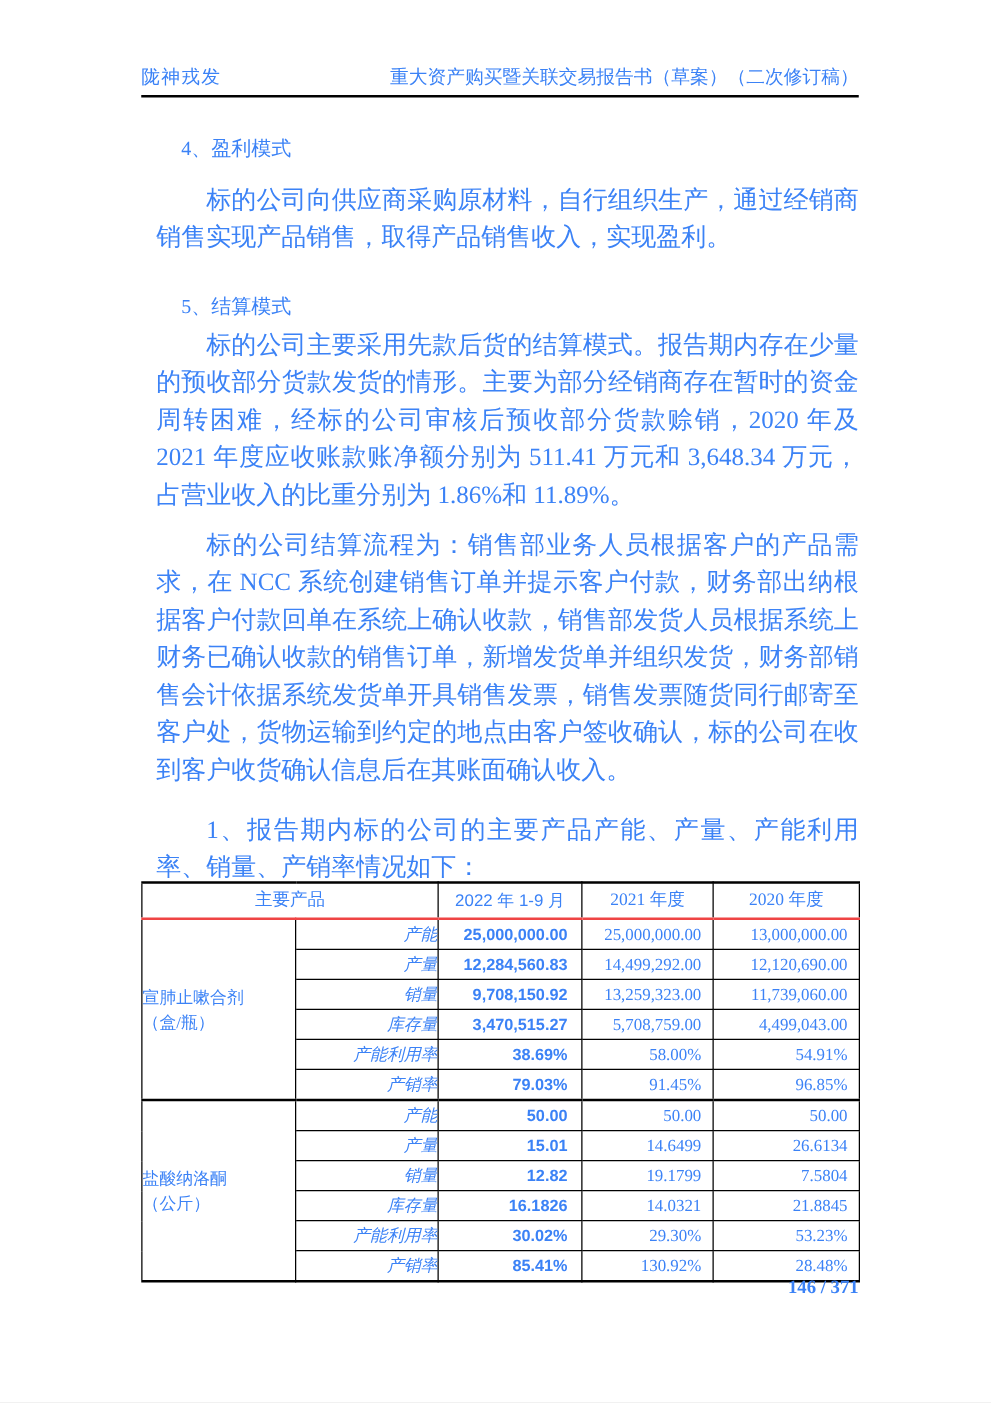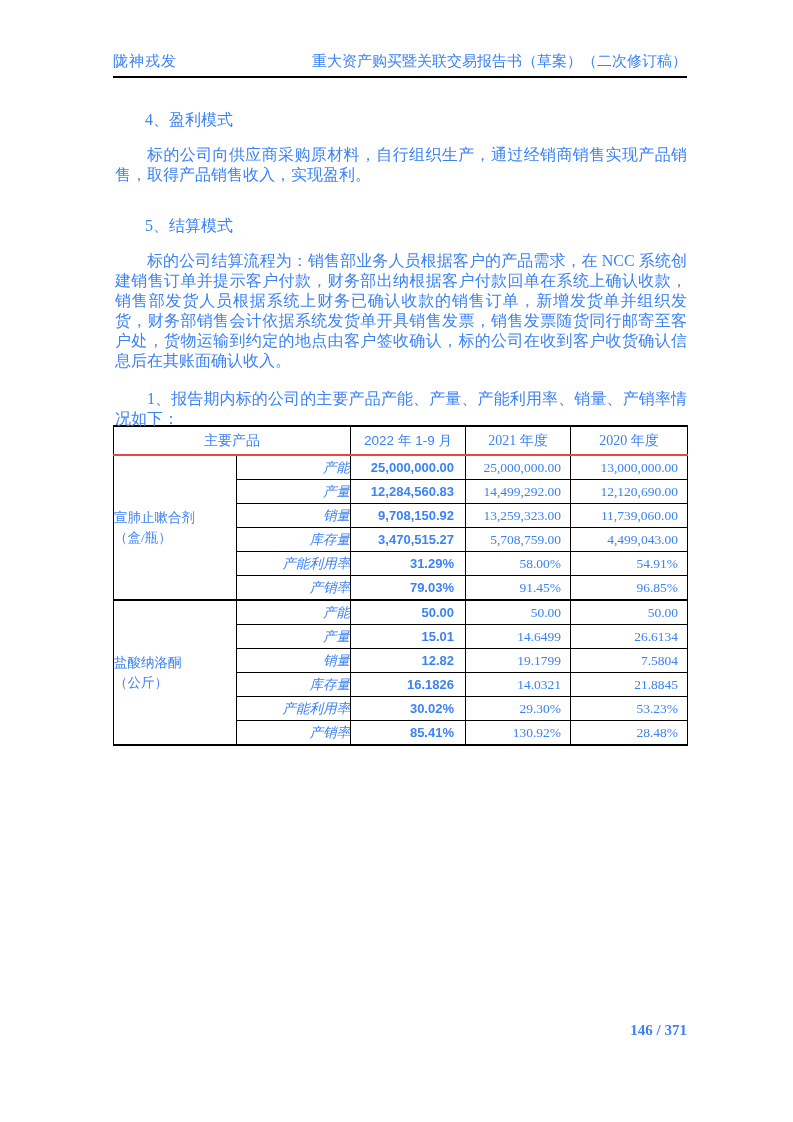--- a/index.html
+++ b/index.html
@@ -26,22 +26,22 @@
     position:absolute;top:93px;left:113px;width:574px;
   }
   .num-heading{
     margin:12px 0 0 0;
     font-size:16px;font-weight:normal;
     line-height:30px;
     text-indent:2em;
   }
   .num-heading.second{margin-top:26px;}
   .body-para{
-    margin:10px 0 0 2px;
-    font-size:16px;line-height:20px;
+    margin:10px 0 0 12px;
+    font-size:20px;line-height:30px;
     text-align:justify;text-justify:inter-ideograph;
     text-indent:2em;
   }
   .body-para.tight{margin-top:0;}
   .section-heading{
     margin:16px 0 0 0;
     font-size:17.5px;font-weight:bold;
     font-family:"Liberation Sans","DejaVu Sans",sans-serif;
     line-height:34px;
     letter-spacing:1px;
@@ -107,20 +107,21 @@
     <span class="hdr-left">陇神戎发</span>
     <span class="hdr-right">重大资产购买暨关联交易报告书（草案）（二次修订稿）</span>
   </header>
 
   <main class="doc-main">
 
     <h3 class="num-heading">4、盈利模式</h3>
     <p class="body-para">标的公司向供应商采购原材料，自行组织生产，通过经销商销售实现产品销售，取得产品销售收入，实现盈利。</p>
 
     <h3 class="num-heading second">5、结算模式</h3>
+    <p class="body-para tight">标的公司主要采用先款后货的结算模式。报告期内存在少量的预收部分货款发货的情形。主要为部分经销商存在暂时的资金周转困难，经标的公司审核后预收部分货款赊销，2020 年及 2021 年度应收账款账净额分别为 511.41 万元和 3,648.34 万元，占营业收入的比重分别为 1.86%和 11.89%。</p>
     <p class="body-para">标的公司结算流程为：销售部业务人员根据客户的产品需求，在 NCC 系统创建销售订单并提示客户付款，财务部出纳根据客户付款回单在系统上确认收款，销售部发货人员根据系统上财务已确认收款的销售订单，新增发货单并组织发货，财务部销售会计依据系统发货单开具销售发票，销售发票随货同行邮寄至客户处，货物运输到约定的地点由客户签收确认，标的公司在收到客户收货确认信息后在其账面确认收入。</p>
 
     <p class="body-para intro-para">1、报告期内标的公司的主要产品产能、产量、产能利用率、销量、产销率情况如下：</p>
 
     <table class="prod-table">
       <colgroup>
         <col class="c-prod">
           <col class="c-metric">
           <col class="c-2022">
           <col class="c-2021">
@@ -158,21 +159,21 @@
           <td class="val">11,739,060.00</td>
         </tr>
         <tr>
           <td class="metric-cell">库存量</td>
           <td class="val v2022">3,470,515.27</td>
           <td class="val">5,708,759.00</td>
           <td class="val">4,499,043.00</td>
         </tr>
         <tr>
           <td class="metric-cell">产能利用率</td>
-          <td class="val v2022">31.29%</td>
+          <td class="val v2022">38.69%</td>
           <td class="val">58.00%</td>
           <td class="val">54.91%</td>
         </tr>
         <tr>
           <td class="metric-cell">产销率</td>
           <td class="val v2022">79.03%</td>
           <td class="val">91.45%</td>
           <td class="val">96.85%</td>
         </tr>
         <tr class="group-sep">

